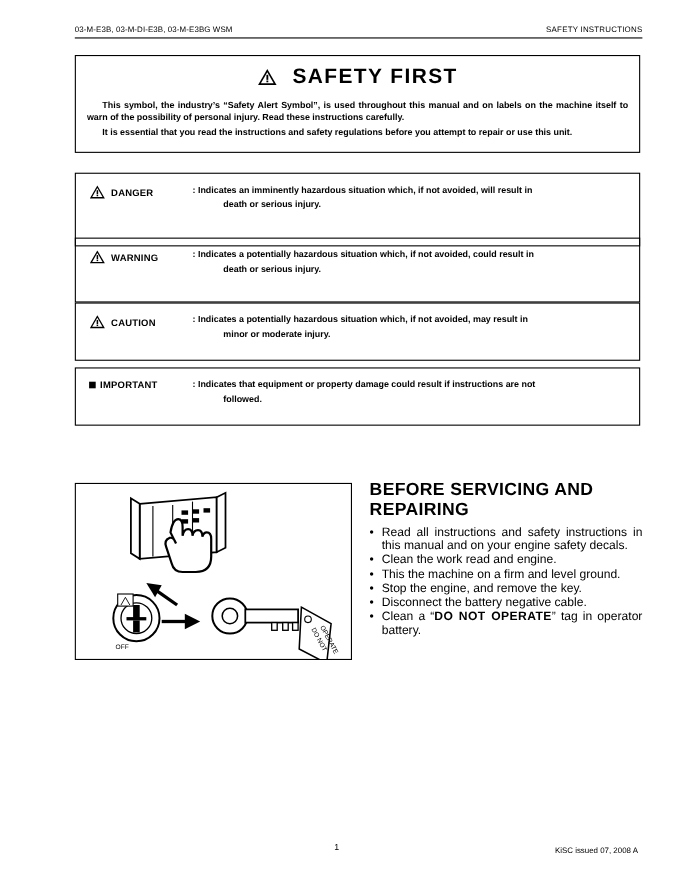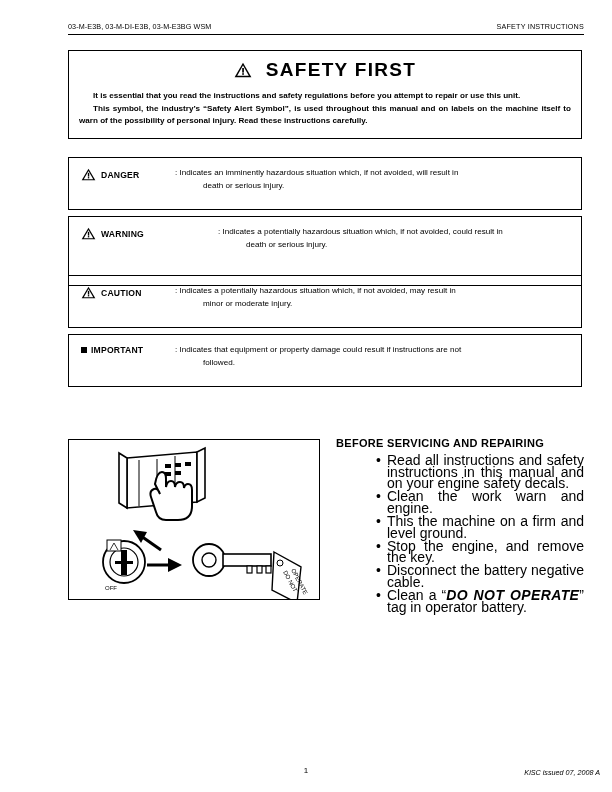--- a/index.html
+++ b/index.html
@@ -101,38 +101,38 @@
   .sig-label.small-mark {
     gap: 4px;
   }
   .sq-mark {
     width: 6px; height: 6px;
     background: #000;
     display: inline-block;
   }
   .sig-text {
     font-size: 8.1px;
-    font-weight: normal;
+    font-weight: bold;
     line-height: 12.5px;
     text-align: justify;
     flex: 1;
     padding-left: 2px;
   }
   .sig-text .hang {
     display: block;
     padding-left: 28px;
     text-indent: -28px;
   }
   .sig-text .hang2 {
     display: block;
     padding-left: 28px;
   }
 
-  #box-danger  { top: 157px; height: 53px; justify-content: center; }
-  #box-warning { top: 216px; height: 70px; gap: 43px; }
+  #box-danger  { top: 157px; height: 67px; justify-content: center; }
+  #box-warning { top: 216px; height: 59px; }
   #box-caution { top: 275px; height: 53px; }
   #box-important { top: 334px; height: 53px; }
   #box-note { top: 393px; height: 32px; align-items: center; }
 
   
   .figure-box {
     position: absolute;
     left: 68px;
     top: 439px;
     width: 252px;
@@ -143,56 +143,54 @@
   }
 
   
   .right-col {
     position: absolute;
     left: 336px;
     top: 437px;
     width: 248px;
   }
   .rc-title {
-    font-size: 11px;
+    font-size: 16px;
     font-weight: bold;
     letter-spacing: 0.3px;
     margin-bottom: 6px;
   }
   .bullet-list {
     margin: 0;
     padding: 0;
     list-style: none;
   }
   .bullet-list li {
-    font-size: 14px;
+    font-size: 11px;
     line-height: 11.6px;
     padding-left: 11px;
     text-indent: -11px;
     margin-bottom: 1.5px;
     text-align: justify;
-    margin-left: 40px;
   }
   .bullet-list li .b { display: inline-block; width: 11px; text-indent: 0; }
-  .bold { font-weight: bold; letter-spacing: 0.4px; font-style: italic; }
+  .bold { font-weight: bold; letter-spacing: 0.4px; }
 
   
   .footer-page {
     position: absolute;
     left: 0; right: 0;
     top: 766px;
     text-align: center;
     font-size: 8px;
   }
   .footer-right {
     position: absolute;
-    right: 12px;
+    right: 32px;
     top: 768px;
     font-size: 7.2px;
-    font-style: italic;
   }
 </style>
 </head>
 <body>
 
 <div class="page">
 
   <div class="header">
     <span class="header-left">03-M-E3B, 03-M-DI-E3B, 03-M-E3BG WSM</span>
     <span class="header-right">SAFETY INSTRUCTIONS</span>
@@ -203,22 +201,22 @@
       <span class="alert-tri">
         <svg width="18" height="16" viewBox="0 0 18 16">
           <polygon points="9,0.8 17.4,15.2 0.6,15.2" fill="#000"></polygon>
           <polygon points="9,3.6 14.8,13.7 3.2,13.7" fill="#fff"></polygon>
           <rect x="8.2" y="6.0" width="1.7" height="4.6" fill="#000"></rect>
           <rect x="8.2" y="11.2" width="1.7" height="1.6" fill="#000"></rect>
         </svg>
       </span>
       <span class="safety-title">SAFETY  FIRST</span>
     </div>
+    <p class="safety-para indent">This symbol, the industry’s “Safety Alert Symbol”, is used throughout this manual and on labels on the machine itself to warn of the possibility of personal injury. Read these instructions carefully.</p>
     <p class="safety-para indent">It is essential that you read the instructions and safety regulations before you attempt to repair or use this unit.</p>
-    <p class="safety-para indent">This symbol, the industry’s “Safety Alert Symbol”, is used throughout this manual and on labels on the machine itself to warn of the possibility of personal injury. Read these instructions carefully.</p>
   </div>
 
   <div class="sigbox" id="box-danger">
     <div class="sig-label">
       <span class="alert-tri">
         <svg width="15" height="13" viewBox="0 0 18 16">
           <polygon points="9,0.8 17.4,15.2 0.6,15.2" fill="#000"></polygon>
           <polygon points="9,3.6 14.8,13.7 3.2,13.7" fill="#fff"></polygon>
           <rect x="8.2" y="6.0" width="1.7" height="4.6" fill="#000"></rect>
           <rect x="8.2" y="11.2" width="1.7" height="1.6" fill="#000"></rect>
@@ -334,21 +332,21 @@
         <text transform="translate(214,132) rotate(62)" font-family="Liberation Sans, sans-serif" font-size="6" fill="#000">DO NOT</text>
         <text transform="translate(222,130) rotate(62)" font-family="Liberation Sans, sans-serif" font-size="6" fill="#000">OPERATE</text>
       </g>
     </svg>
   </div>
 
   <div class="right-col">
     <div class="rc-title">BEFORE  SERVICING  AND  REPAIRING</div>
     <ul class="bullet-list">
       <li><span class="b">•</span><span>Read all instructions and safety instructions in this manual and on your engine safety decals.</span></li>
-      <li><span class="b">•</span><span>Clean the work warn and engine.</span></li>
+      <li><span class="b">•</span><span>Clean the work read and engine.</span></li>
       <li><span class="b">•</span><span>This the machine on a firm and level ground.</span></li>
       <li><span class="b">•</span><span>Stop the engine, and remove the key.</span></li>
       <li><span class="b">•</span><span>Disconnect the battery negative cable.</span></li>
       <li><span class="b">•</span><span>Clean a “</span><span class="bold">DO  NOT  OPERATE</span><span>” tag in operator battery.</span></li>
     </ul>
   </div>
 
   <div class="footer-page">1</div>
   <div class="footer-right">KiSC issued 07, 2008 A</div>
 

